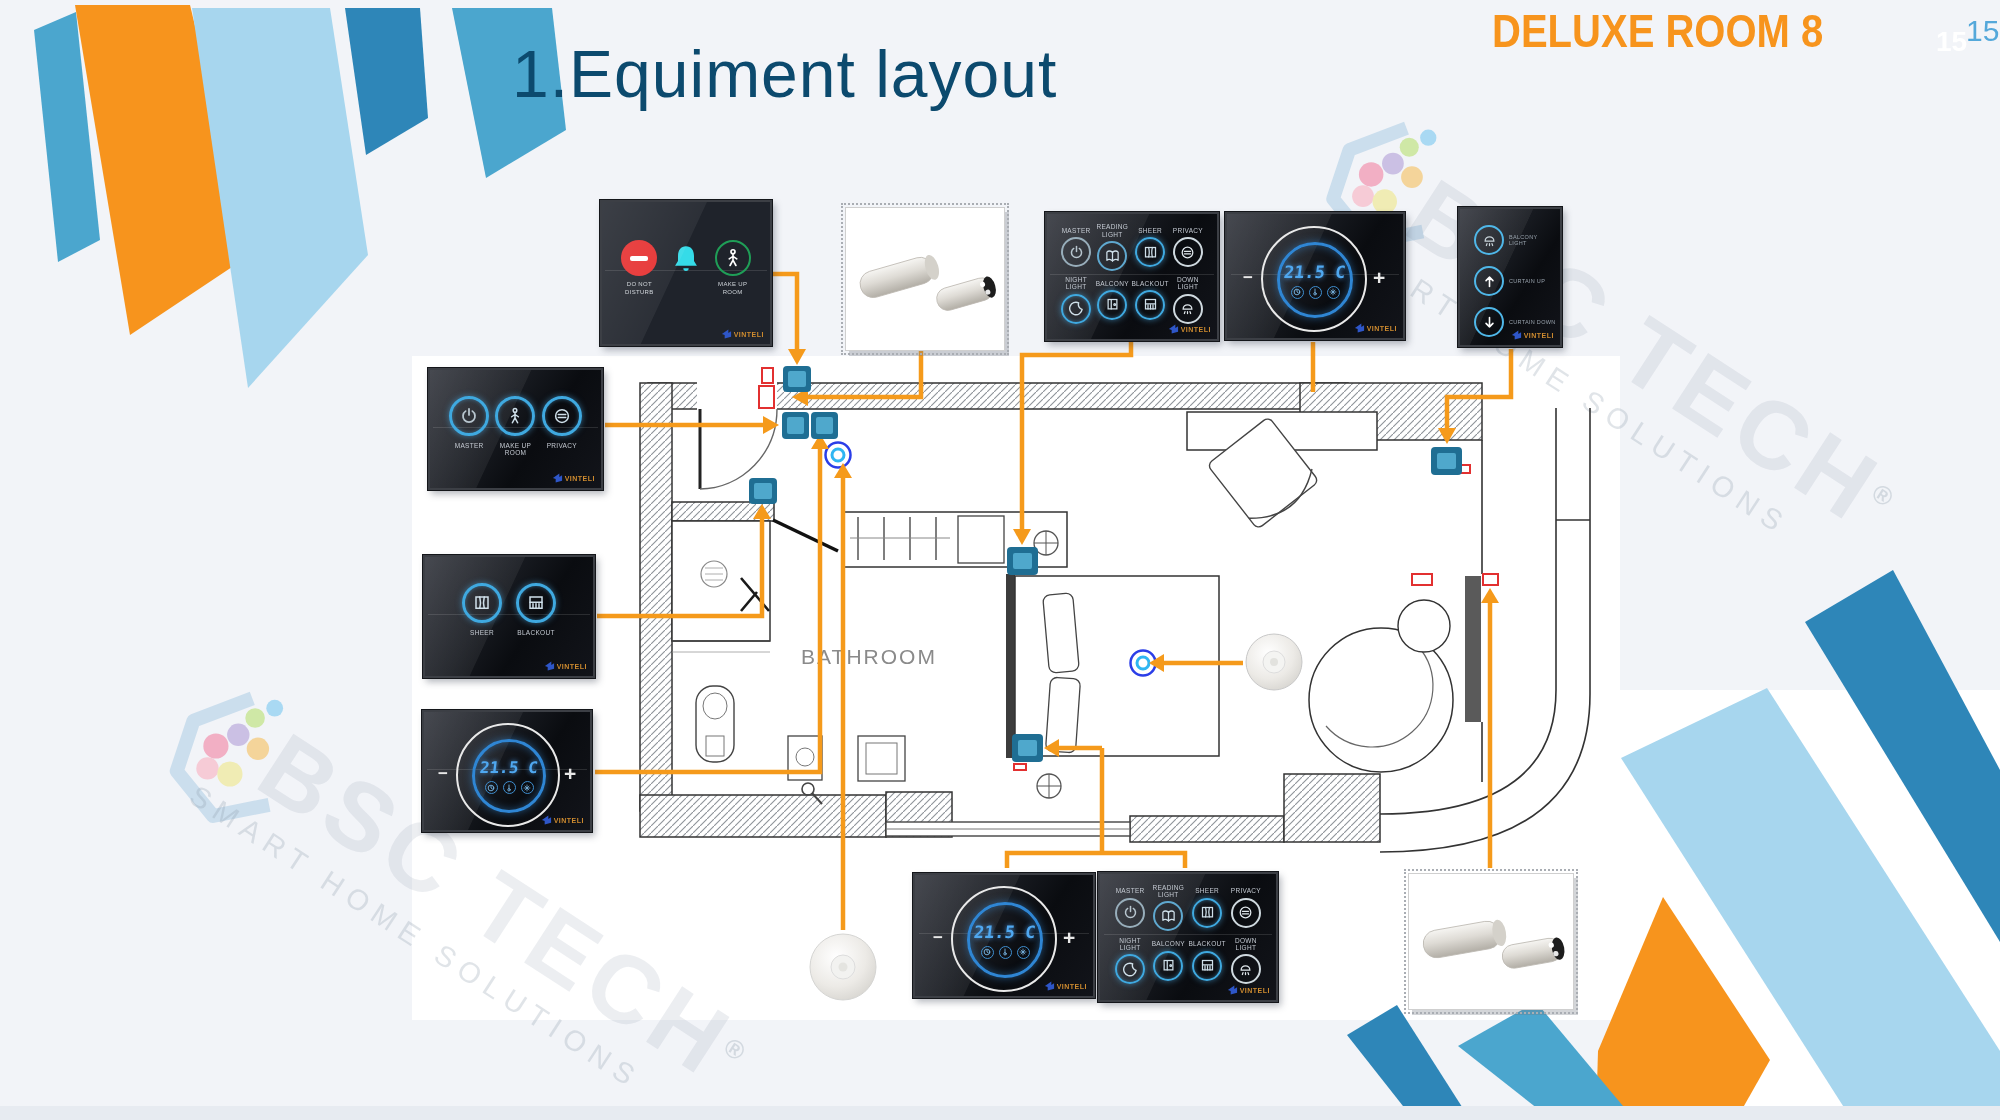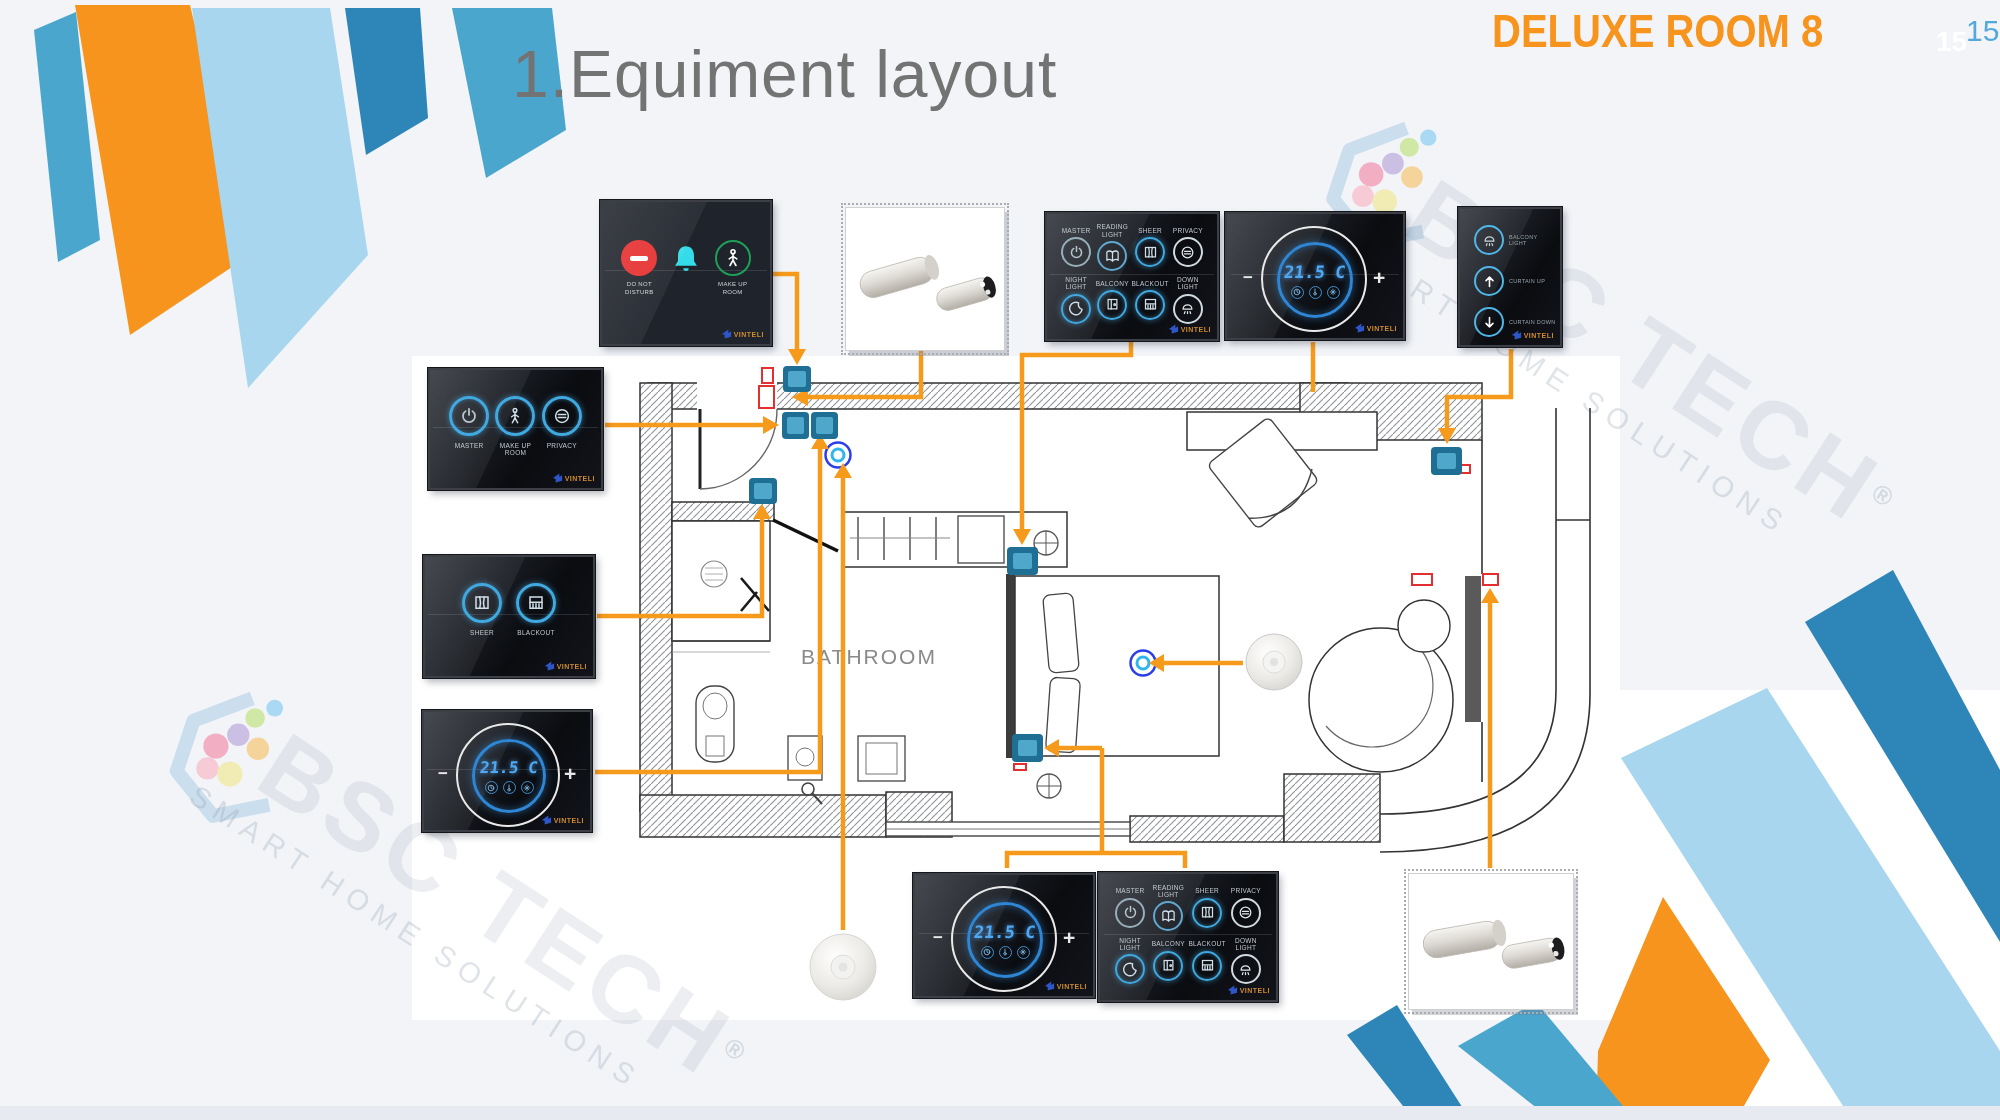--- a/index.html
+++ b/index.html
@@ -1,19 +1,19 @@
 <!DOCTYPE html>
 <html><head>
 <meta charset="utf-8">
 <style>
   html,body{margin:0;padding:0;background:#dfe3ea;font-family:"Liberation Sans",sans-serif;}
   #stage{position:relative;width:2000px;height:1120px;background:#f2f4f8;overflow:hidden;}
   .abs{position:absolute;}
   
-  #page-title{position:absolute;left:512px;top:36px;font-size:66px;color:#737373;letter-spacing:1px;}
+  #page-title{position:absolute;left:512px;top:36px;font-size:66px;color:#0c4a6e;letter-spacing:1px;}
   #room-label{position:absolute;left:1492px;top:4px;font-size:46px;font-weight:bold;color:#F7941D;transform:scaleX(.87);transform-origin:left top;letter-spacing:0;white-space:nowrap;}
   #page-num-shadow{position:absolute;left:1936px;top:26px;font-size:28px;font-weight:bold;color:#ffffff;}
   #page-num{position:absolute;left:1966px;top:14px;font-size:30px;color:#54A8DA;}
   
   .wm-text{position:absolute;transform:rotate(33deg);transform-origin:left top;pointer-events:none;}
   .wm-big{font-size:96px;font-weight:bold;color:rgba(140,155,170,.17);letter-spacing:6px;white-space:nowrap;}
   .wm-big sup{font-size:26px;color:rgba(140,155,170,.30);}
   .wm-tag{font-size:29px;color:rgba(140,155,170,.27);letter-spacing:8px;margin-top:0;margin-left:-46px;white-space:nowrap;}
   
   .panel{position:absolute;background:linear-gradient(123deg,#2b2e36 0%,#171a20 40%,#0a0c10 62%,#12141a 100%);border:2px solid #3c3f45;box-shadow:0 0 0 1px #14161a,3px 4px 7px rgba(40,50,65,.35);box-sizing:border-box;}

